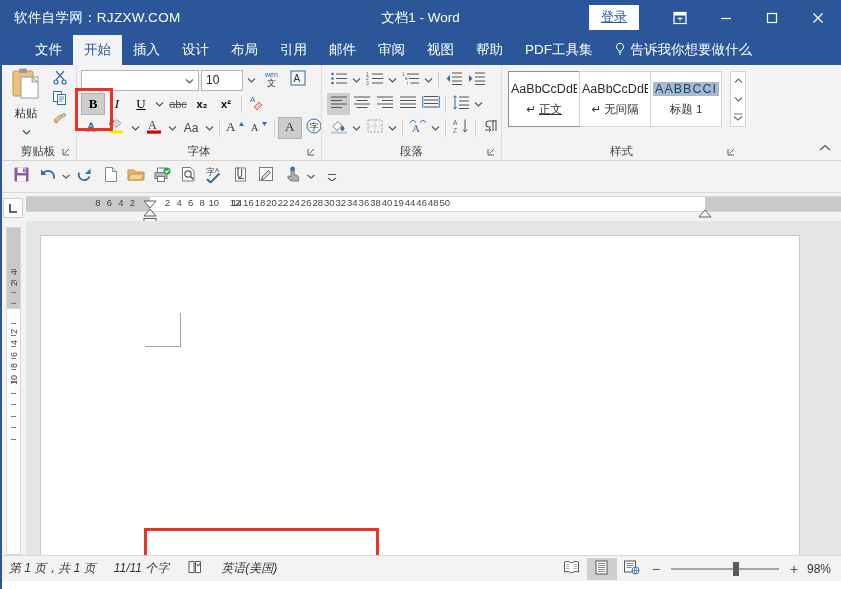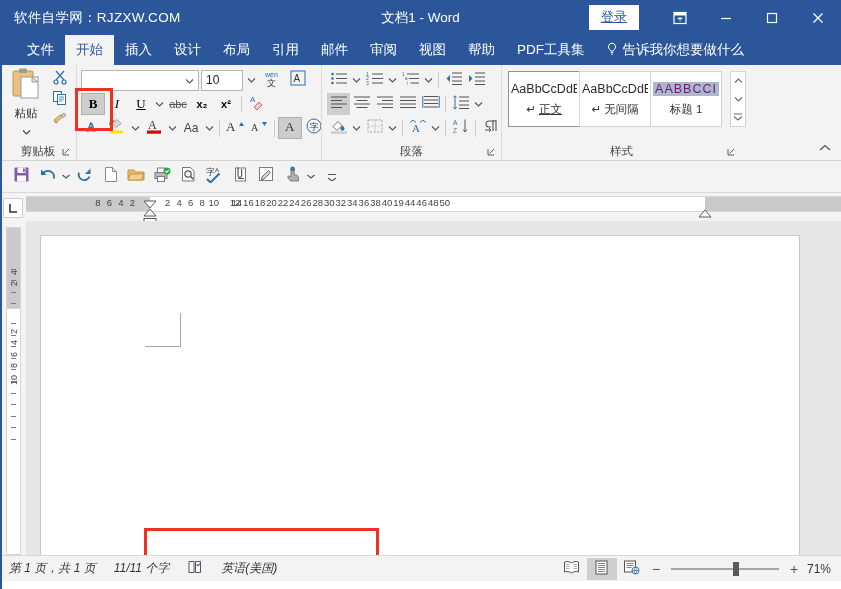--- a/index.html
+++ b/index.html
@@ -30,21 +30,21 @@
   }
   .tb-btn {
     width: 46px; height: 35px; display: flex; align-items: center; justify-content: center;
     cursor: pointer;
   }
   .tb-btn svg { display:block; }
 
   
   .tabs {
     height: 30px; background: #2b579a; display: flex; align-items: stretch;
-    padding-left: 16px; position: relative;
+    padding-left: 24px; position: relative;
   }
   .tab {
     color: #fff; font-size: 13.5px; padding: 0 11px;
     display: flex; align-items: center; cursor: pointer; white-space: nowrap;
   }
   .tab.active { background: #f3f3f3; color: #2b579a; }
   .tabs-right { margin-left: auto; display: flex; align-items: stretch; padding-right: 8px; }
   .tab-icontext { display: flex; align-items: center; gap: 5px; color:#fff; font-size:13.5px;
                   padding: 0 10px; cursor: pointer; white-space: nowrap; }
 
@@ -460,20 +460,29 @@
           <div class="fbtn">
             <span>
               <svg width="18" height="18" viewBox="0 0 18 18">
                   <circle cx="9" cy="9" r="7" fill="none" stroke="#2f6fa8" stroke-width="1"></circle>
                   <text x="4.5" y="13" font-size="9" fill="#333" font-family="Liberation Sans">字</text>
                 </svg>
             </span>
           </div>
         </div>
       </div>
+      <div class="rgroup-label">
+        <span>字体</span>
+        <span class="dlg-launcher">
+          <svg width="11" height="11" viewBox="0 0 11 11">
+              <path d="M2 2v6h6" fill="none" stroke="#5b5b5b" stroke-width="1"></path>
+              <path d="M3.5 6.5L8 2" stroke="#5b5b5b" stroke-width="1"></path>
+            </svg>
+        </span>
+      </div>
     </div>
 
     <div class="rgroup parag">
       <div class="rgroup-body">
         <div class="prow prow1">
           <div class="pbtn">
             <span>
               <svg width="18" height="15" viewBox="0 0 18 15">
                   <circle cx="2.5" cy="3" r="1.3" fill="#2f6fa8"></circle>
                   <circle cx="2.5" cy="7.5" r="1.3" fill="#2f6fa8"></circle>
@@ -677,21 +686,21 @@
             </div>
           </div>
           <div class="style-card">
             <div class="style-preview">AaBbCcDdE</div>
             <div class="style-name">
               <span>↵</span>
               <span>无间隔</span>
             </div>
           </div>
           <div class="style-card">
-            <div class="style-preview" style="color:#701a75;background:#aab7cd;letter-spacing:1px;">AABBCCI</div>
+            <div class="style-preview" style="color:#0c4a6e;background:#aab7cd;letter-spacing:1px;">AABBCCI</div>
             <div class="style-name">标题 1</div>
           </div>
         </div>
         <div class="style-scroll">
           <div class="ss-btn">
             <svg width="9" height="6" viewBox="0 0 9 6">
                 <path d="M1 4.5L4.5 1 8 4.5" fill="none" stroke="#6b6b6b" stroke-width="1.1"></path>
               </svg>
           </div>
           <div class="ss-btn">
@@ -991,18 +1000,18 @@
               <path d="M9 10.5h7M12.5 7c1.6 2 1.6 5 0 7M12.5 7c-1.6 2-1.6 5 0 7" stroke="#2f6fa8" stroke-width=".7" fill="none"></path>
             </svg>
         </span>
       </div>
       <div class="zbtn">−</div>
       <div class="zoom-slider">
         <div class="zs-line"></div>
         <div class="zs-thumb"></div>
       </div>
       <div class="zbtn">+</div>
-      <div class="zoom-pct">71%</div>
+      <div class="zoom-pct">98%</div>
     </div>
   </div>
 
   <div class="leftborder"></div>
 </div>
 
 </body></html>

